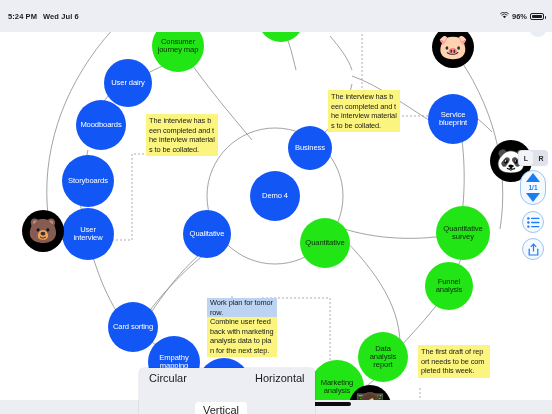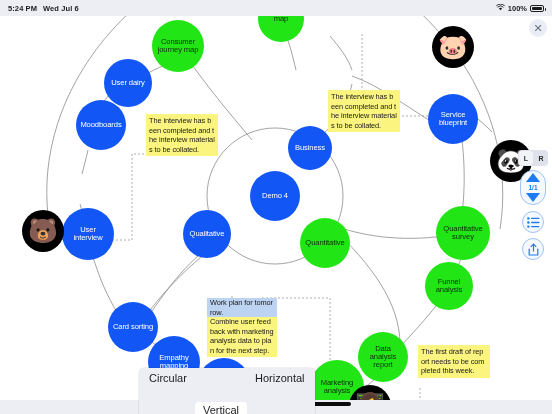--- a/index.html
+++ b/index.html
@@ -9,21 +9,21 @@
     background:#eceef4;
   }
   #app { position:relative; width:552px; height:414px; }
 
   
   .statusbar {
     position:absolute; left:0; top:0; width:552px; height:14px;
     background:#eceef4; color:#1c1c1e;
     font-size:7.5px; font-weight:bold;
     display:flex; align-items:center; justify-content:space-between;
-    padding:8px 8px; z-index:40;
+    padding:16px 8px; z-index:40;
   }
   .sb-left { display:flex; gap:6px; align-items:center; letter-spacing:.1px; }
   .sb-right { display:flex; gap:3px; align-items:center; }
   .wifi { display:inline-block; }
   .batt {
     width:14px; height:7px; border:1px solid #1c1c1e; border-radius:2px;
     position:relative; display:inline-block;
   }
   .batt::after{
     content:""; position:absolute; left:1px; top:1px; bottom:1px; right:1px;
@@ -135,21 +135,21 @@
       <span>Wed Jul 6</span>
     </div>
     <div class="sb-right">
       <span class="wifi">
         <svg width="9" height="7" viewBox="0 0 9 7">
             <path d="M4.5 6.2 L2.9 4.5 a2.3 2.3 0 0 1 3.2 0 Z" fill="#1c1c1e"></path>
             <path d="M1.6 3.2 a4.2 4.2 0 0 1 5.8 0" stroke="#1c1c1e" stroke-width=".9" fill="none"></path>
             <path d="M.3 1.8 A6.2 6.2 0 0 1 8.7 1.8" stroke="#1c1c1e" stroke-width=".9" fill="none"></path>
           </svg>
       </span>
-      <span>100%</span>
+      <span>96%</span>
       <span class="batt"></span>
     </div>
   </div>
 
   <div class="canvas">
 
     <svg class="edges">
       <g stroke="#8b8b8b" stroke-width="0.8" fill="none">
 
         <path d="M 275 -80 C 120 -40 28 90 50 215"></path>
@@ -203,20 +203,23 @@
 
     <div class="node green" style="left:152px; top:6px; width:52px; height:52px; white-space:pre-line;">
       <span>Consumer
 journey map</span>
     </div>
     <div class="node blue" style="left:104px; top:45px; width:48px; height:48px;">
       <span>User dairy</span>
     </div>
     <div class="node blue" style="left:76px; top:86px; width:50px; height:50px;">
       <span>Moodboards</span>
+    </div>
+    <div class="node blue" style="left:62px; top:141px; width:52px; height:52px;">
+      <span>Storyboards</span>
     </div>
     <div class="node blue" style="left:62px; top:194px; width:52px; height:52px; white-space:pre-line;">
       <span>User
 interview</span>
     </div>
     <div class="node blue" style="left:108px; top:288px; width:50px; height:50px;">
       <span>Card sorting</span>
     </div>
     <div class="node blue" style="left:148px; top:322px; width:52px; height:52px; white-space:pre-line;">
       <span>Empathy

